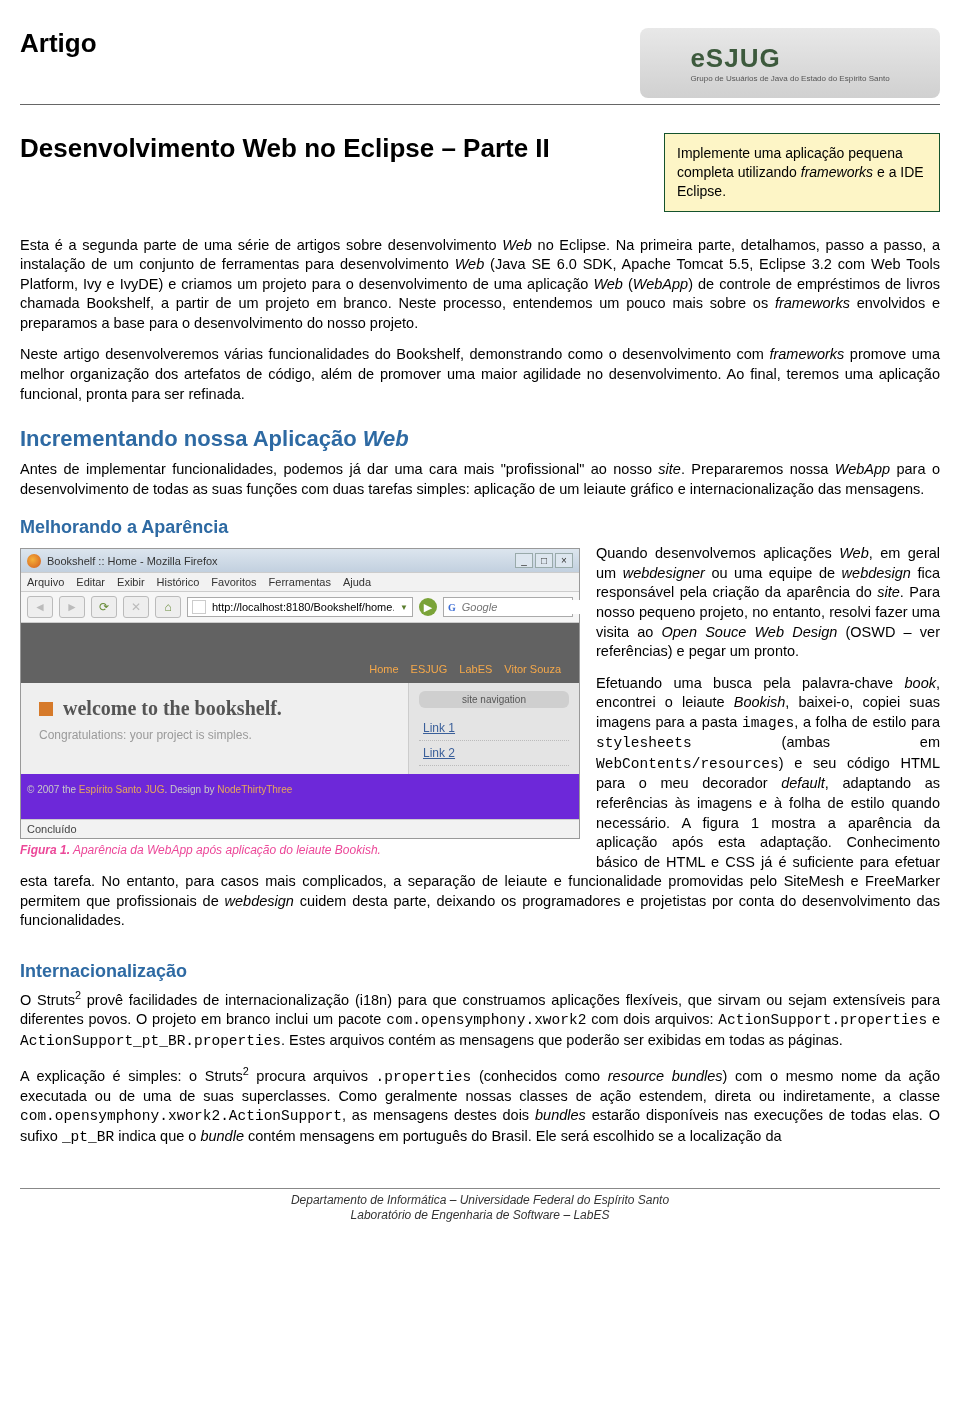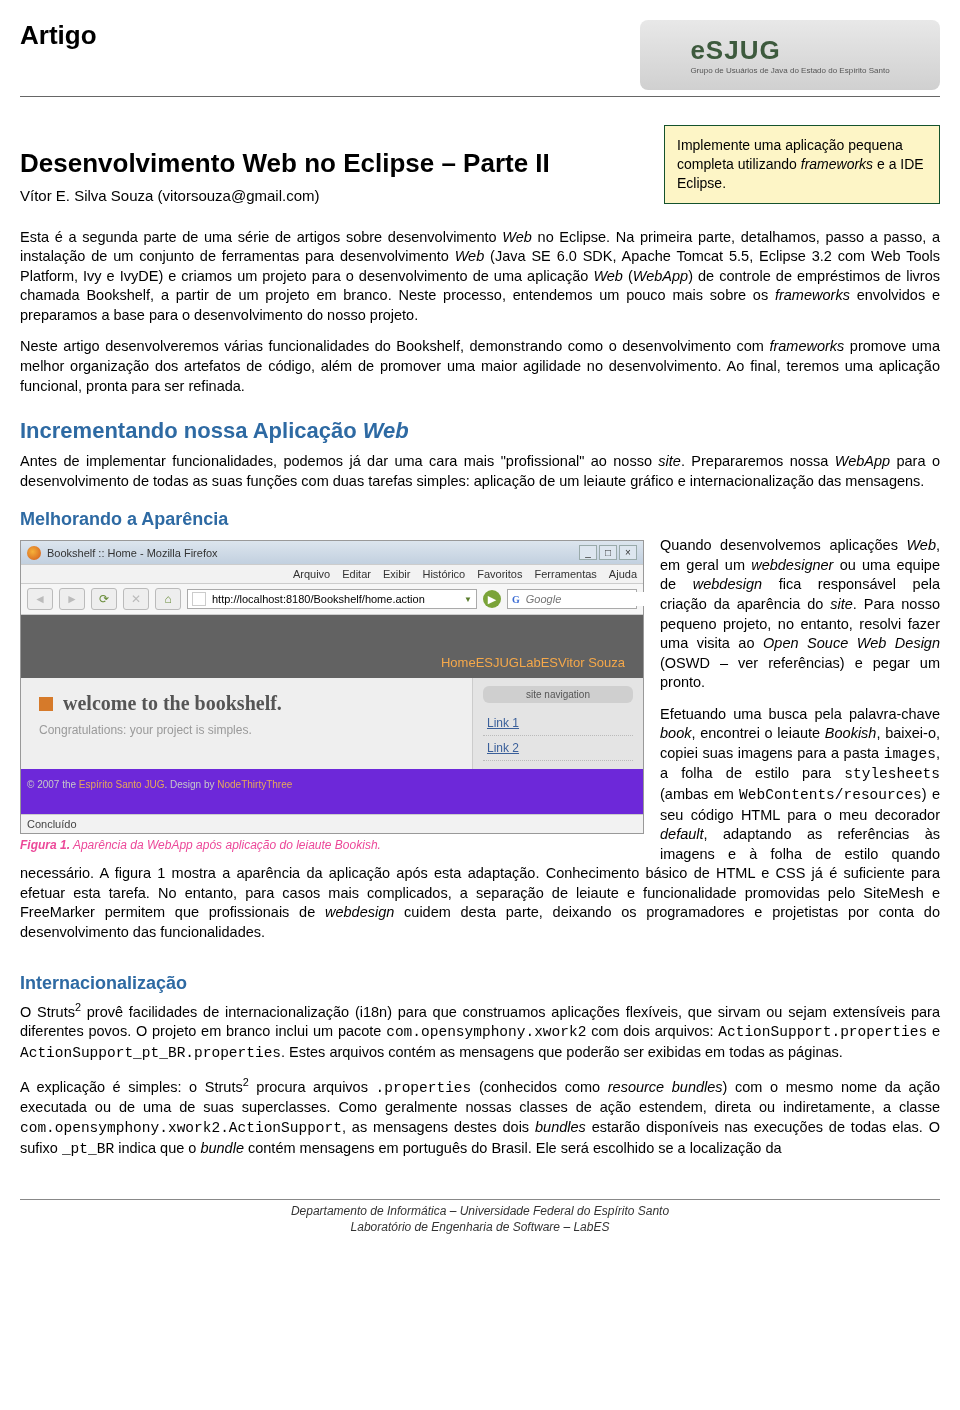--- a/index.html
+++ b/index.html
@@ -1,55 +1,55 @@
 <!DOCTYPE html>
 <html><head>
 <meta charset="utf-8">
 <style>
   body { margin:0; font-family:Arial, Helvetica, sans-serif; color:#000; background:#fff; }
-  .page { width:920px; margin:0 auto; padding:20px; }
+  .page { width:920px; margin:8px auto; padding:20px; }
   .header-row { display:flex; justify-content:space-between; align-items:flex-start; border-bottom:1px solid #666; padding-bottom:6px; }
   .artigo { font-family:Verdana, Arial, sans-serif; font-size:26px; font-weight:bold; }
   .logo-box { width:300px; height:70px; background:linear-gradient(#e8e8e8,#d0d0d0); border-radius:8px; display:flex; align-items:center; justify-content:center; color:#3d5a3d; font-weight:bold; font-size:26px; letter-spacing:1px; }
   .logo-box .sub { font-size:8px; letter-spacing:0; font-weight:normal; color:#555; }
-  .title-row { display:flex; align-items:flex-end; margin-top:28px; gap:28px; }
+  .title-row { display:flex; align-items:flex-start; margin-top:28px; gap:28px; }
   .title-block { flex:1; }
   .main-title { font-family:Verdana, Arial, sans-serif; font-size:26px; font-weight:bold; margin:0 0 8px 0; }
   .author { font-family:Arial, sans-serif; font-size:15px; margin:0; }
   .summary-box { width:250px; background:#fdf5c6; border:1px solid #14532d; padding:10px 12px; font-size:14px; line-height:1.35; }
   .summary-box em, .body em { font-style:italic; }
   .body { margin-top:24px; }
   .body p { font-size:14.5px; line-height:1.35; margin:0 0 12px 0; text-align:justify; }
   h2.sec { font-family:Verdana, Arial, sans-serif; color:#2e6aa3; font-size:22px; font-weight:bold; margin:22px 0 8px 0; }
   h2.sec em { font-style:italic; }
   h3.sub { font-family:Verdana, Arial, sans-serif; color:#2e6aa3; font-size:18px; font-weight:bold; margin:18px 0 6px 0; }
-  .screenshot-float { float:left; width:624px; margin:4px 16px 6px 0; }
+  .screenshot-float { float:left; width:560px; margin:4px 16px 6px 0; }
   .browser { border:1px solid #999; background:#ececec; font-family:Tahoma, Arial, sans-serif; font-size:11px; color:#333; }
   .browser .titlebar { background:linear-gradient(#dce5ee,#c2d0df); padding:4px 6px; display:flex; justify-content:space-between; align-items:center; }
   .browser .tb-left { display:flex; align-items:center; gap:6px; }
   .ff-icon { width:14px; height:14px; border-radius:50%; background:radial-gradient(circle at 40% 40%, #f5b13a, #d2571c); }
   .tb-title { font-weight:normal; color:#333; }
   .winbtns { display:flex; gap:2px; }
   .winbtn { width:16px; height:13px; background:#dde6ef; border:1px solid #9aa; display:flex; align-items:center; justify-content:center; font-size:10px; }
-  .menubar { background:#f2f2f2; border-top:1px solid #ccc; border-bottom:1px solid #ccc; padding:3px 6px; display:flex; gap:12px;justify-content:flex-end; }
+  .menubar { background:#f2f2f2; border-top:1px solid #ccc; border-bottom:1px solid #ccc; padding:3px 6px; display:flex; gap:12px; }
   .menubar span { color:#333; }
   .toolbar { background:#f6f6f6; padding:4px 6px; display:flex; align-items:center; gap:6px; border-bottom:1px solid #ccc; }
   .navbtn { width:24px; height:20px; background:#eee; border:1px solid #bbb; border-radius:3px; display:flex; align-items:center; justify-content:center; color:#6a8d3b; font-size:12px; }
   .navbtn.dis { color:#bbb; }
   .urlbar { flex:1; display:flex; align-items:center; background:#fff; border:1px solid #aaa; height:18px; padding:0 4px; gap:4px; }
   .url-icon { width:12px; height:12px; background:#fff; border:1px solid #ccc; }
   .urlbar input { flex:1; border:0; font-size:11px; outline:none; background:transparent; }
   .dropdown-tri { font-size:8px; color:#5a7d2d; }
   .go-btn { width:18px; height:18px; border-radius:50%; background:#7aa338; color:#fff; display:flex; align-items:center; justify-content:center; font-size:11px; }
   .searchbar { display:flex; align-items:center; background:#fff; border:1px solid #aaa; height:18px; width:120px; padding:0 4px; gap:4px; }
   .g-icon { width:12px; height:12px; display:flex; align-items:center; justify-content:center; font-weight:bold; font-size:10px; font-family:serif;}
   .g-icon .b{color:#3b6cd4;}
   .content-area { background:#656565; }
   .site { background:#626262; color:#e8e8e8; }
-  .site-top { display:flex; justify-content:flex-end; padding:40px 18px 8px 18px; font-size:13px; }
+  .site-top { display:flex; justify-content:flex-end; gap:12px; padding:40px 18px 8px 18px; font-size:11px; }
   .site-top a { color:#f5a84a; text-decoration:none; }
   .brand-row { padding:0 18px 10px 18px; }
   .brand { font-family:Georgia, serif; font-size:24px; color:#ddd; display:inline-flex; align-items:flex-end; gap:6px;}
   .brand .dot { width:16px; height:16px; background:#d67a2a; border-radius:3px; }
   .main-area { display:flex; background:#efefef; color:#444;justify-content:center; }
   .main-left { flex:1; padding:14px 18px 22px 18px; }
   .welcome-h { font-family:Georgia, serif; font-size:20px; color:#555; display:flex; align-items:center; gap:10px; margin:0 0 8px 0;}
   .welcome-h .sq { width:14px; height:14px; background:#d67a2a; }
   .congrats { color:#9a9a9a; font-size:12px; }
   .main-right { width:150px; background:#e4e4e4; padding:8px 10px; border-left:1px solid #ccc; }
@@ -75,21 +75,20 @@
       <div style="text-align:left">
         <div>eSJUG</div>
         <div class="sub">Grupo de Usuários de Java do Estado do Espírito Santo</div>
       </div>
     </div>
   </div>
 
   <div class="title-row">
     <div class="title-block">
       <h1 class="main-title">Desenvolvimento Web no Eclipse – Parte II</h1>
-      <p class="author">Vítor E. Silva Souza (vitorsouza@gmail.com)</p>
     </div>
     <div class="summary-box">
       <span>Implemente uma aplicação pequena completa utilizando </span><em>frameworks</em><span> e a IDE Eclipse.</span>
     </div>
   </div>
 
   <div class="body">
     <p>
       <span>Esta é a segunda parte de uma série de artigos sobre desenvolvimento </span><em>Web</em><span> no Eclipse. Na primeira parte, detalhamos, passo a passo, a instalação de um conjunto de ferramentas para desenvolvimento </span><em>Web</em><span> (Java SE 6.0 SDK, Apache Tomcat 5.5, Eclipse 3.2 com Web Tools Platform, Ivy e IvyDE) e criamos um projeto para o desenvolvimento de uma aplicação </span><em>Web</em><span> (</span><em>WebApp</em><span>) de controle de empréstimos de livros chamada Bookshelf, a partir de um projeto em branco. Neste processo, entendemos um pouco mais sobre os </span><em>frameworks</em><span> envolvidos e preparamos a base para o desenvolvimento do nosso projeto.</span>
     </p>

